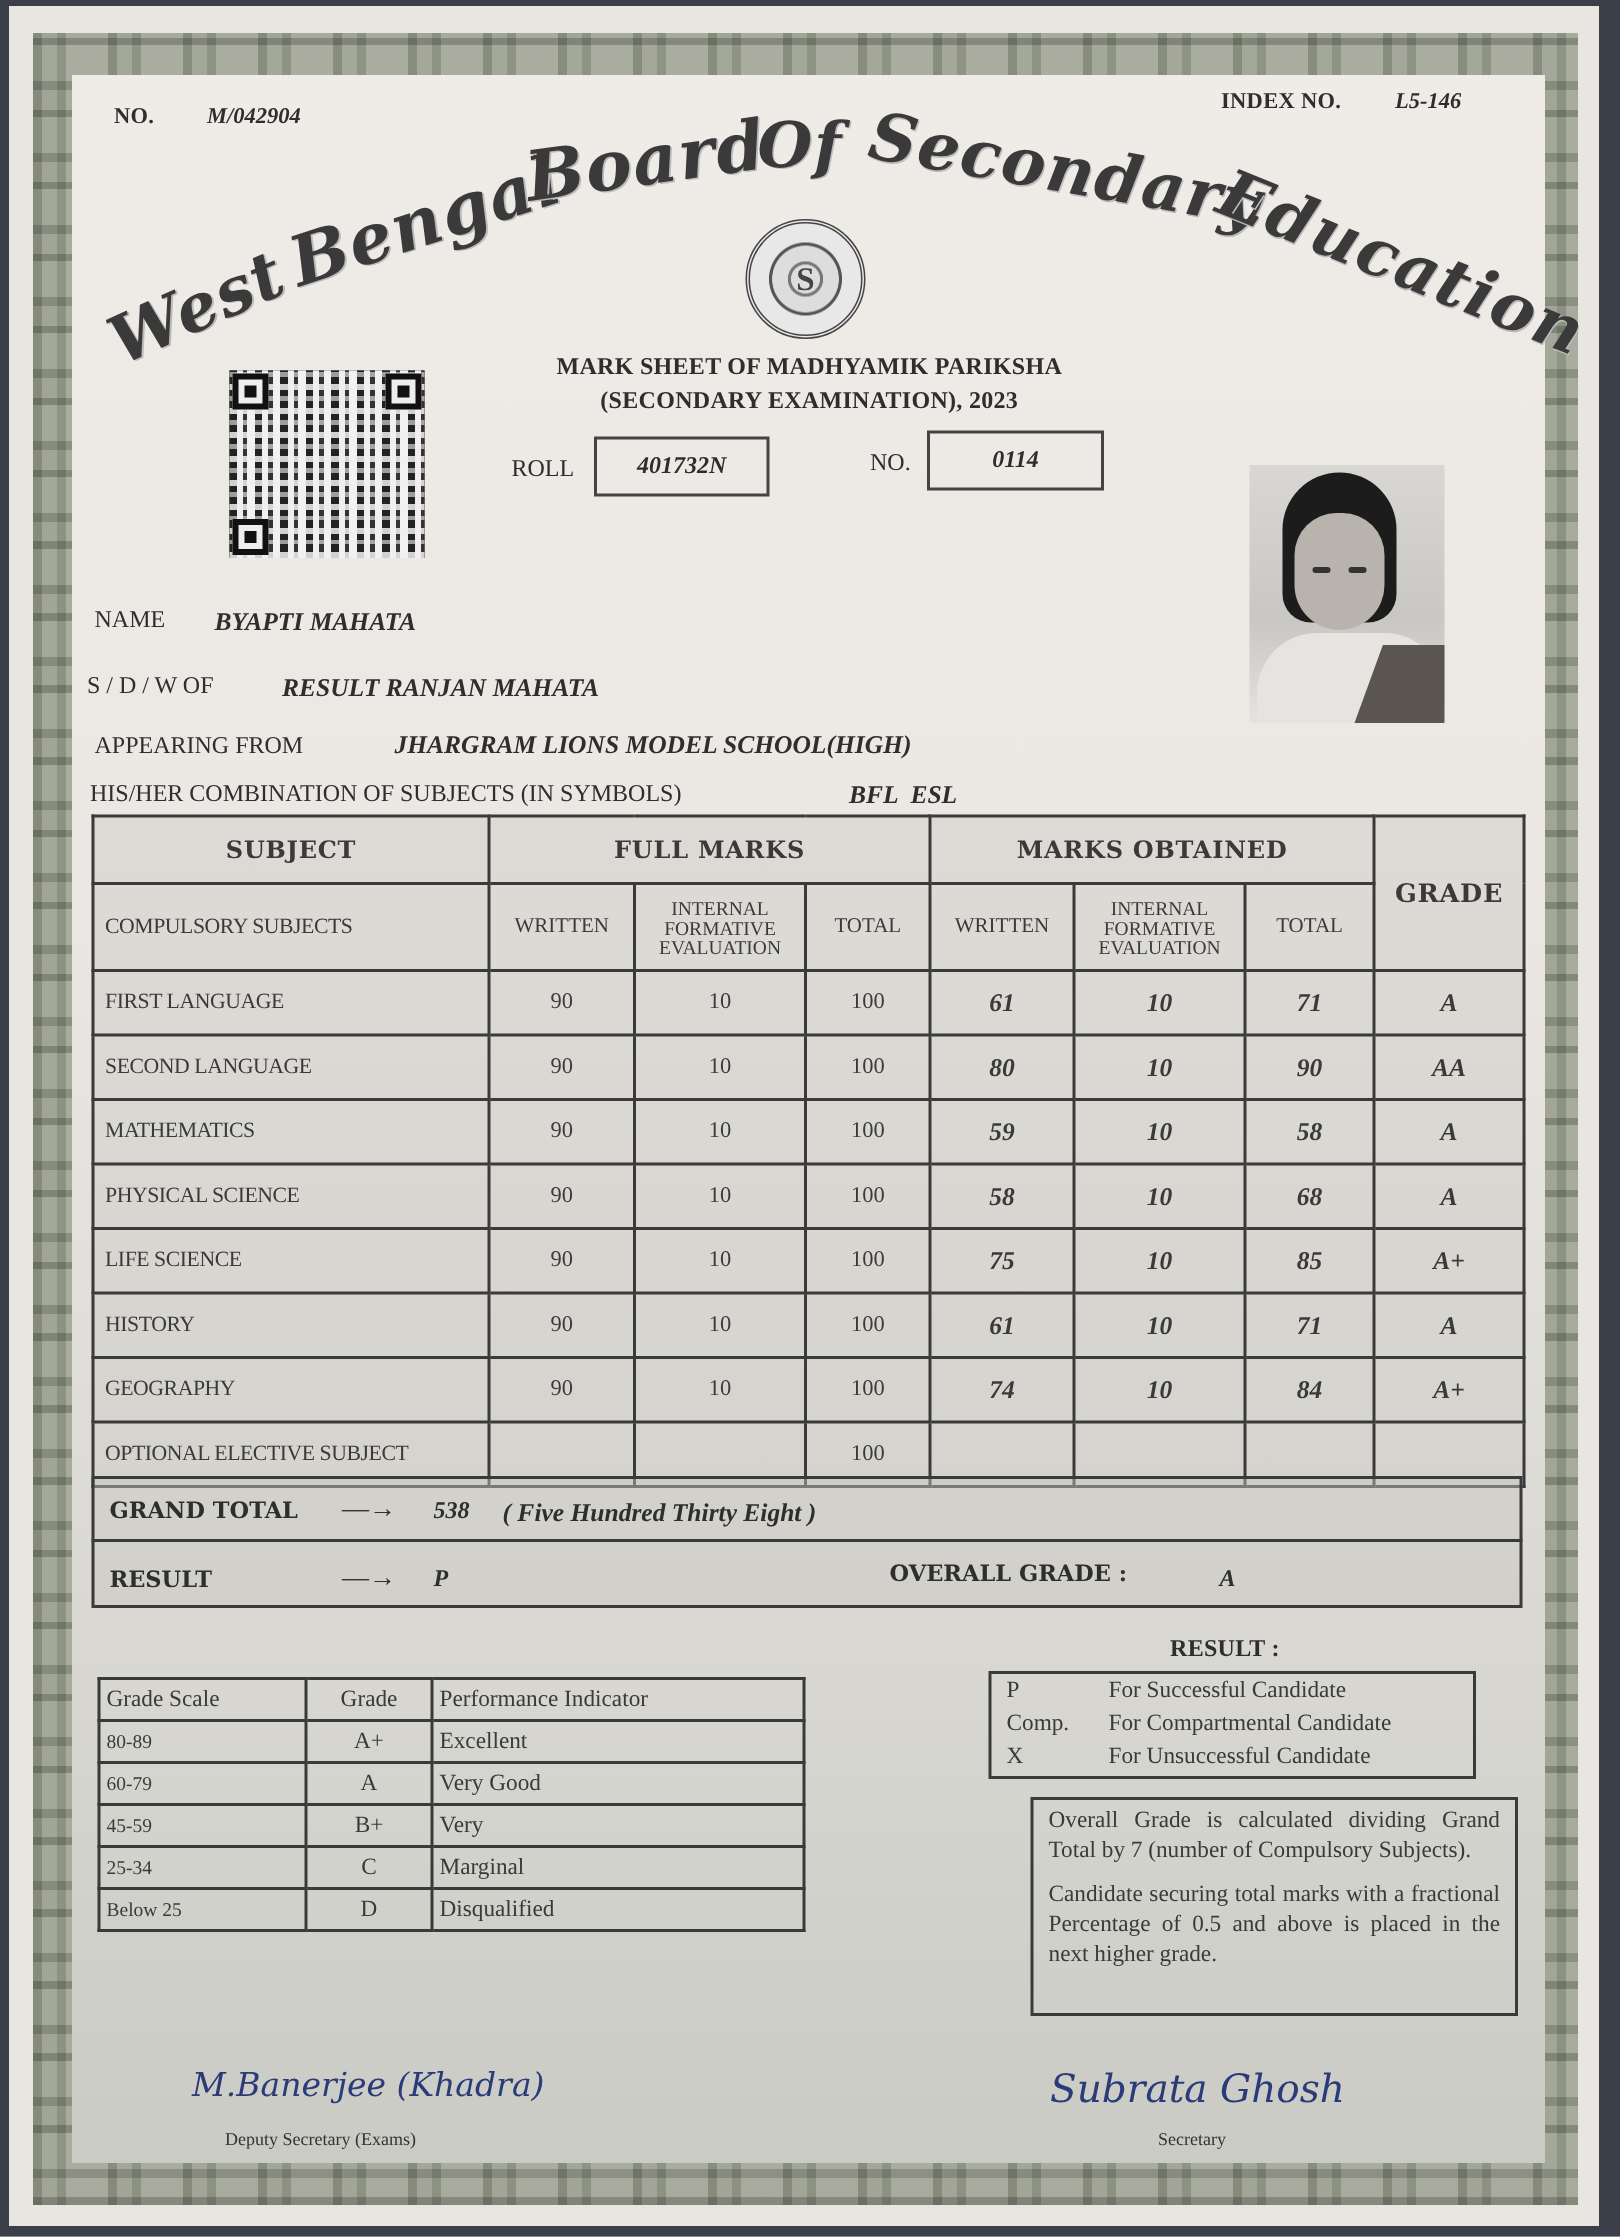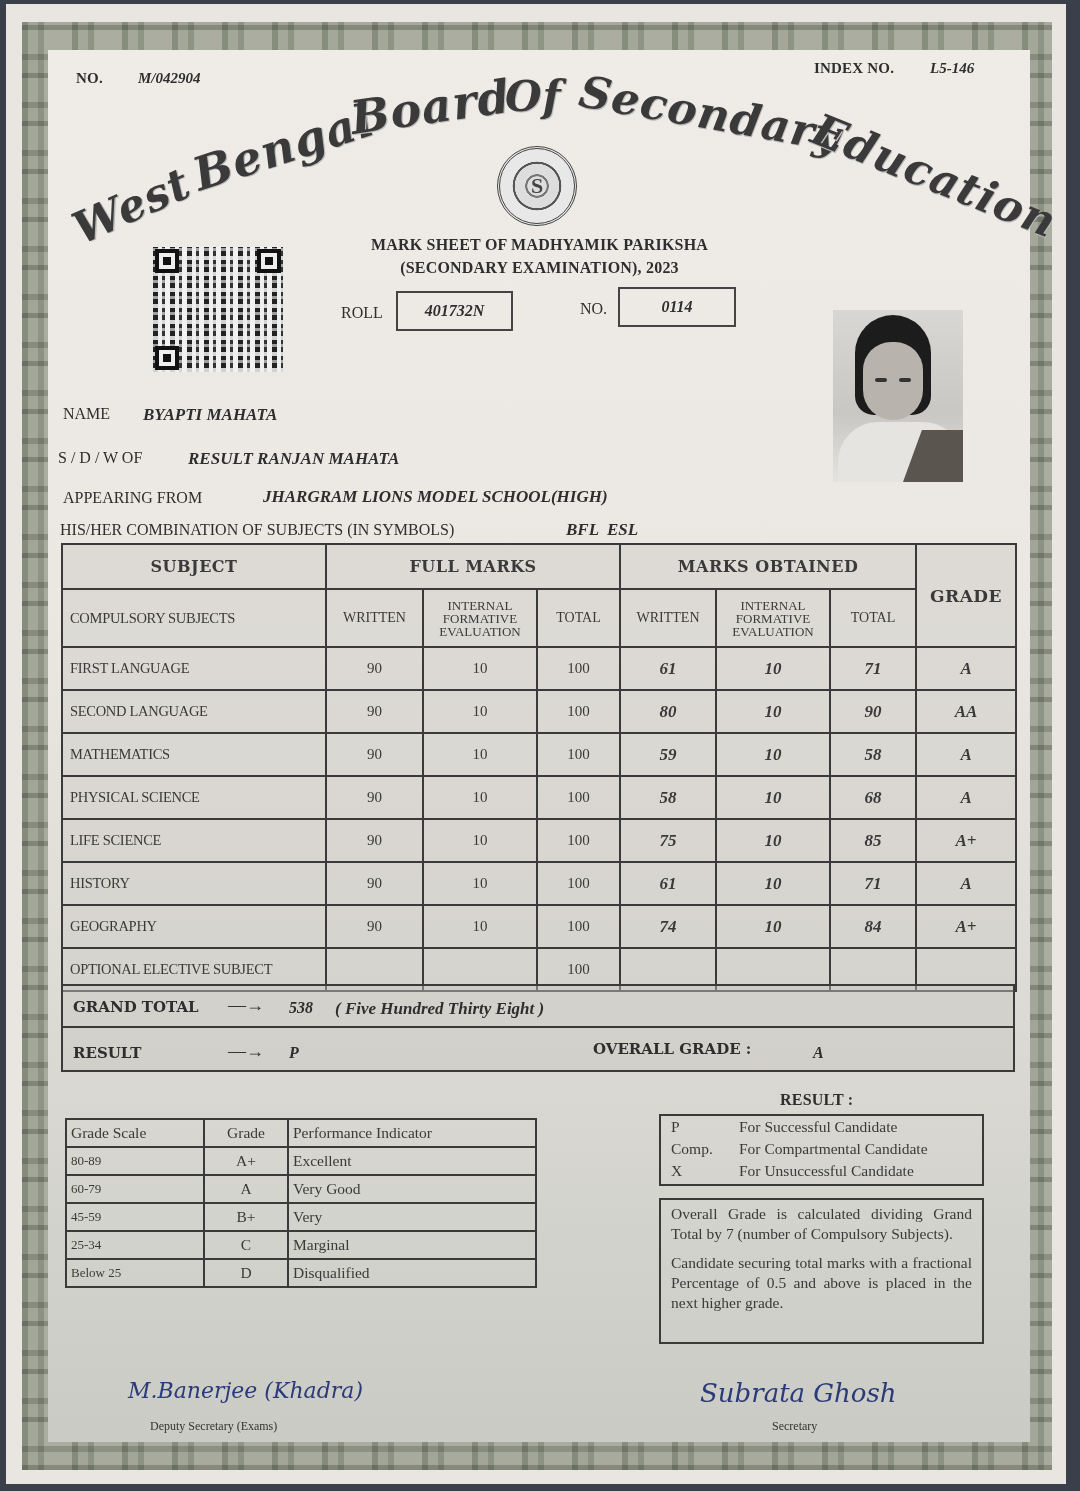--- a/index.html
+++ b/index.html
@@ -335,21 +335,21 @@
     </div>
     <div style="display: flex; height: 22px;">
       <span style="width: 68px;">Comp.</span>
       <span>For Compartmental Candidate</span>
     </div>
     <div style="display: flex; height: 22px;">
       <span style="width: 68px;">X</span>
       <span>For Unsuccessful Candidate</span>
     </div>
   </div>
-<div class="resbox" style="top:1198px;width:325px;height:146px;padding:4px 10px;text-align:justify;line-height:20px;">
+<div class="resbox" style="top:1198px;width:325px;height:146px;padding:4px 10px;text-align:justify;line-height:20px;margin-left:28px;">
   <div>Overall Grade is calculated dividing Grand Total by 7 (number of Compulsory Subjects).</div>
   <div style="margin-top:9px;">Candidate securing total marks with a fractional Percentage of 0.5 and above is placed in the next higher grade.</div>
 </div>
 
 <div class="sig" style="left:128px;top:1378px;font-size:22px;">M.Banerjee (Khadra)</div>
 <div class="sigcap" style="left:150px;top:1419px;">Deputy Secretary (Exams)</div>
 <div class="sig" style="left:700px;top:1378px;font-size:26px;">Subrata Ghosh</div>
 <div class="sigcap" style="left:772px;top:1419px;">Secretary</div>
 
 </body></html>

